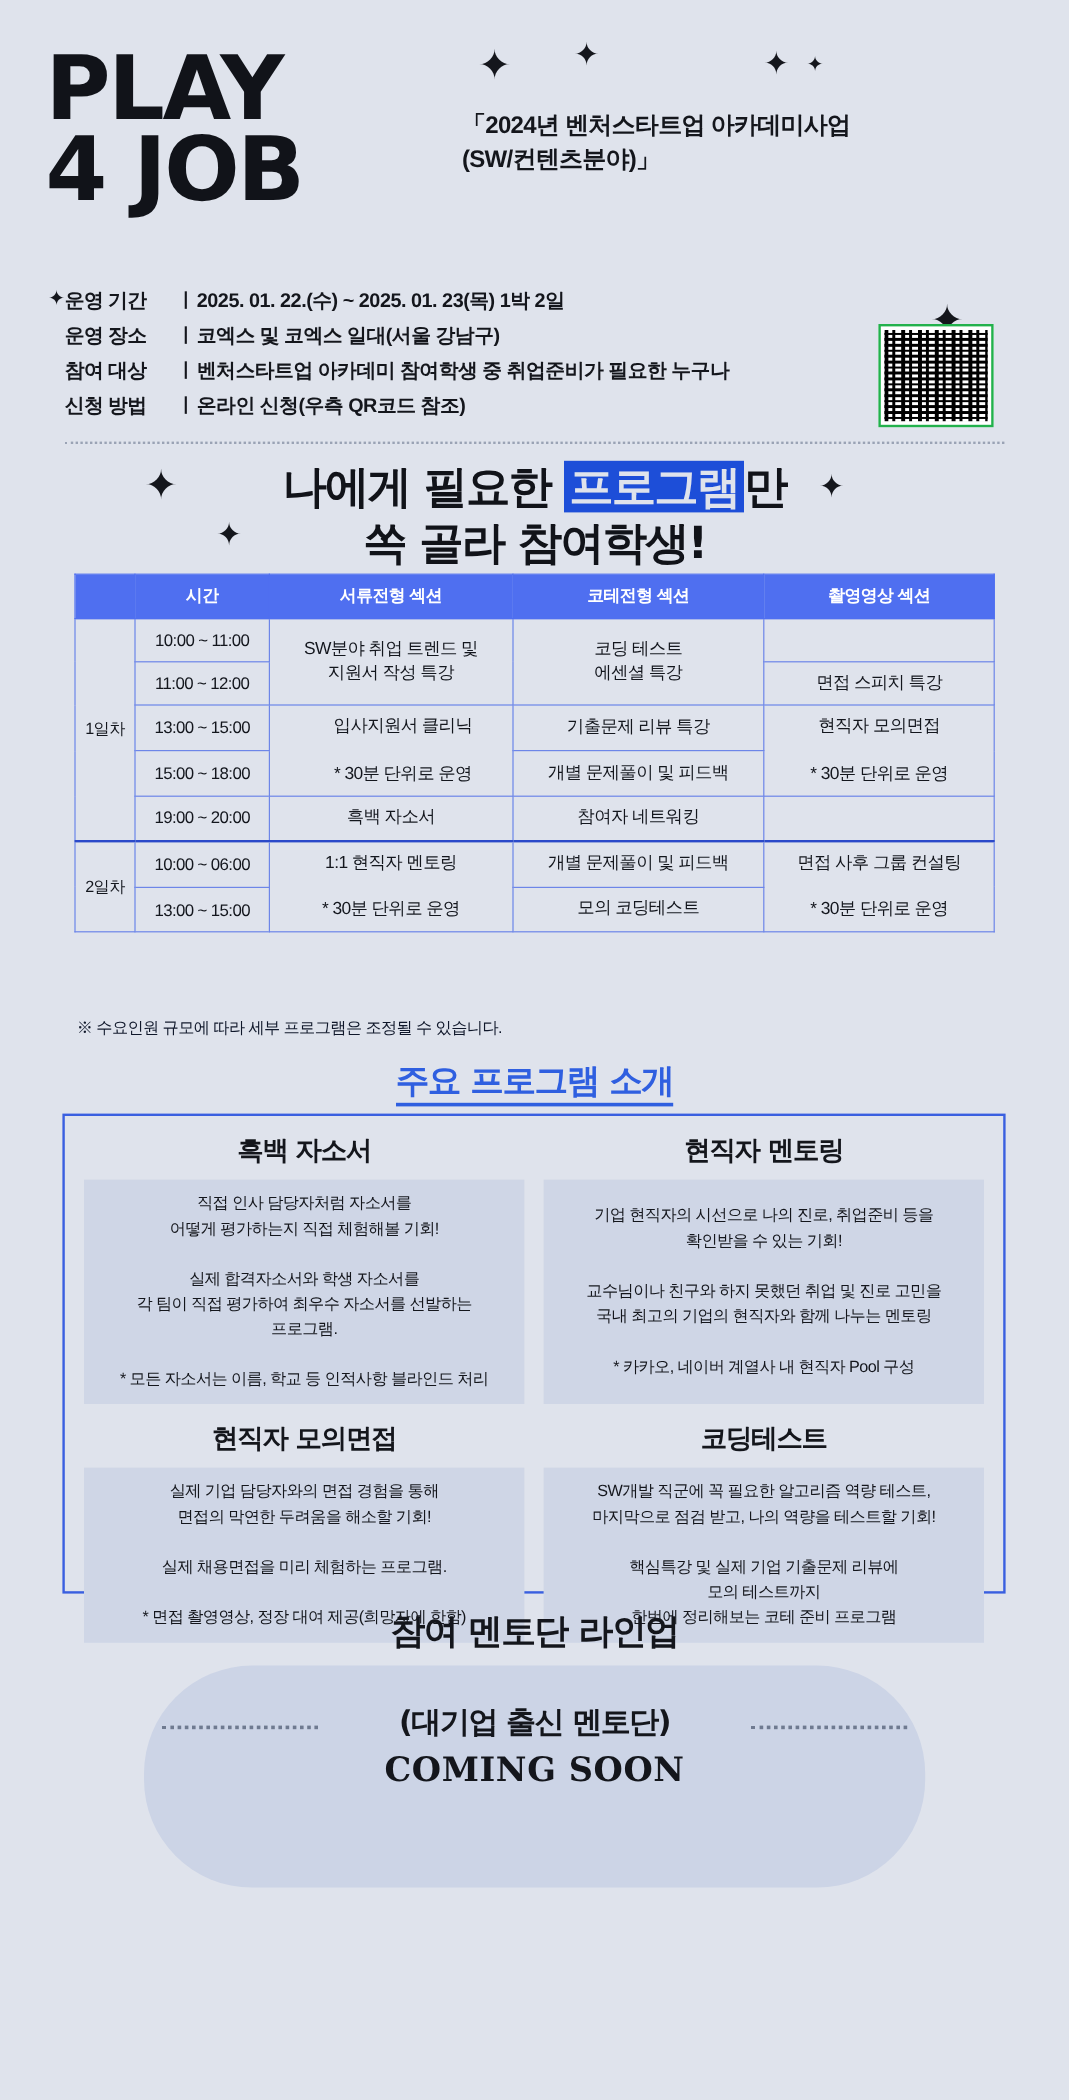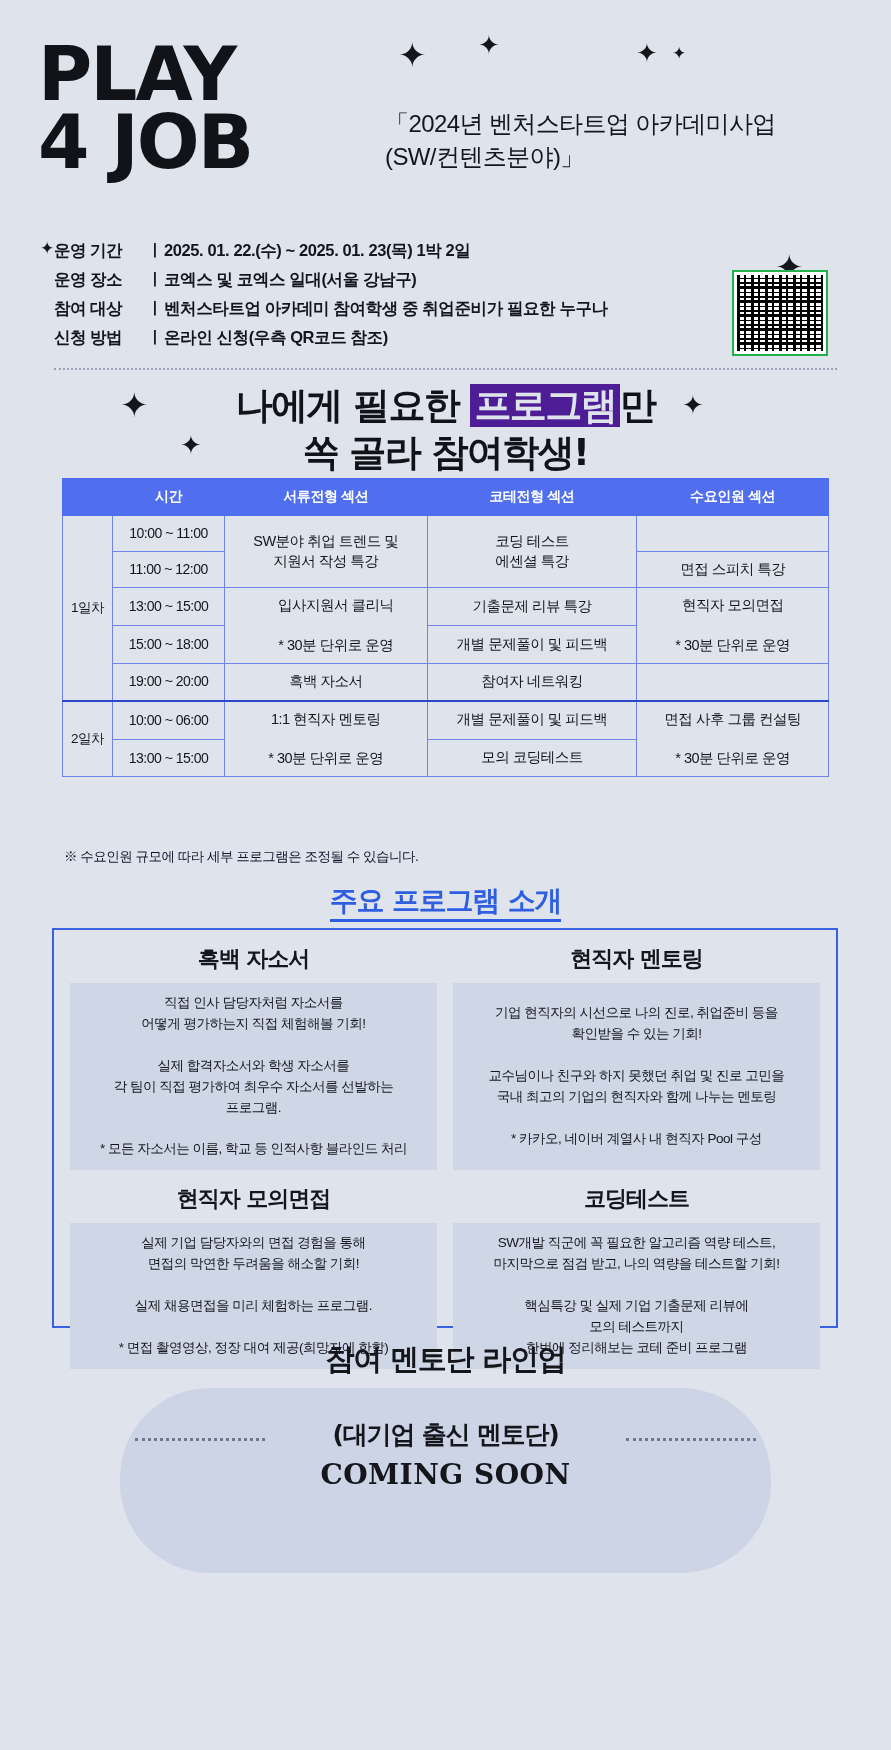--- a/index.html
+++ b/index.html
@@ -22,24 +22,23 @@
   
   .hero-title {
     position:absolute; left:38px; top:40px;
     font-family:"DejaVu Sans", sans-serif;
     font-weight:800; font-size:74px; line-height:0.92;
     letter-spacing:-2px; color:#111319;
     white-space:pre-line;
   }
   .hero-sub {
     position:absolute; left:385px; top:92px; width:470px;
-    font-size:24px; font-weight:400; line-height:1.38;
+    font-size:20px; font-weight:700; line-height:1.38;
     letter-spacing:-0.6px;
     white-space:pre-line;
-    margin-top:15px;
   }
 
   
   .info { position:absolute; left:54px; top:240px; }
   .info-row { display:flex; align-items:center; margin-bottom:7px; font-size:16.5px; }
   .info-label { width:92px; font-weight:700; letter-spacing:-0.5px; }
   .info-sep { width:18px; text-align:center; font-weight:700; }
   .info-val { font-weight:600; letter-spacing:-0.4px; }
 
   .qr {
@@ -62,21 +61,21 @@
 
   
   .headline {
     position:absolute; left:0; right:0; top:382px;
     text-align:center;
     font-family:"DejaVu Sans", sans-serif;
     font-weight:800; font-size:37px; line-height:1.28;
     letter-spacing:-1.6px;
     color:#111319;
   }
-  .hl-hi { background:#4c1d95; color:#dfe3ec; padding:0 4px; }
+  .hl-hi { background:#1d4ed8; color:#dfe3ec; padding:0 4px; }
 
   
   .sched {
     position:absolute; left:62px; top:478px; width:767px;
     border-collapse:collapse;
     font-size:14.5px;
   }
   .sched th {
     background:#4f6ff0; color:#fff; font-weight:700;
     padding:9px 4px; font-size:14px; letter-spacing:-0.4px;
@@ -215,21 +214,21 @@
     <div>쏙 골라 참여학생!</div>
   </div>
 
   <table class="sched">
     <thead>
       <tr>
         <th style="width:50px;"></th>
         <th style="width:112px;">시간</th>
         <th>서류전형 섹션</th>
         <th>코테전형 섹션</th>
-        <th>수요인원 섹션</th>
+        <th>촬영영상 섹션</th>
       </tr>
     </thead>
     <tbody>
       <tr>
         <td class="daycell" rowspan="5">1일차</td>
         <td class="timecell">10:00 ~ 11:00</td>
         <td rowspan="2" style="white-space:pre-line;">SW분야 취업 트렌드 및
 지원서 작성 특강</td>
         <td rowspan="2" style="white-space:pre-line;">코딩 테스트
 에센셜 특강</td>

